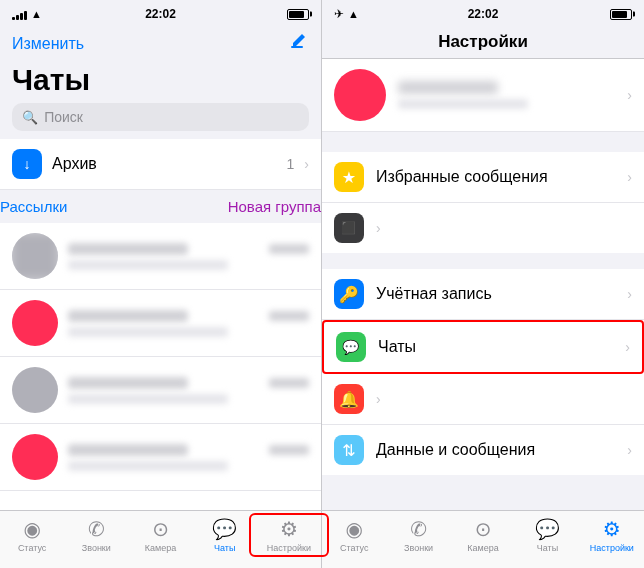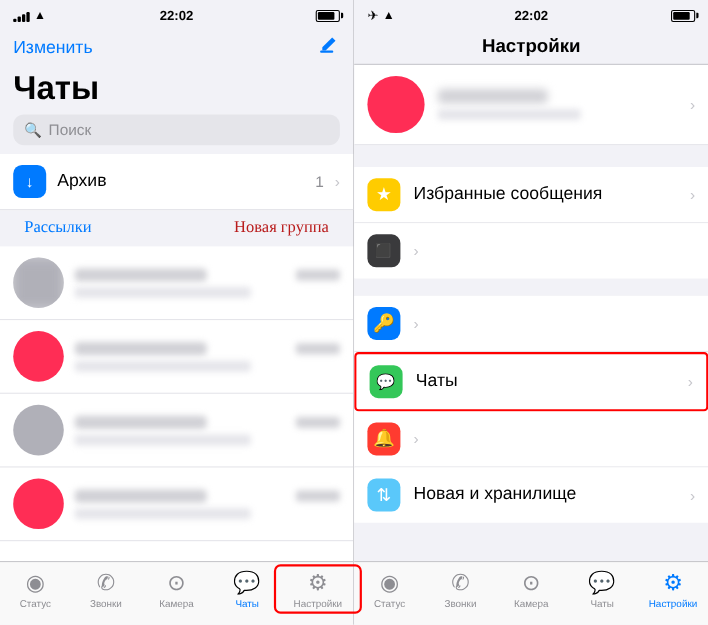--- a/index.html
+++ b/index.html
@@ -173,30 +173,29 @@
       color: #8e8e93;
       font-size: 14px;
     }
     .archive-chevron {
       color: #c7c7cc;
       font-size: 14px;
     }
 
     .broadcast-row {
       display: flex;
-      padding: 8px 22px;
+      padding: 8px 0;
       justify-content: space-between;
-      font-family: Liberation Serif, serif;
     }
     .broadcast-label {
       color: #007aff;
       font-size: 15px;
     }
     .new-group-label {
-      color: #b91c1c;
+      color: #a21caf;
       font-size: 15px;
     }
 
     .chat-list {
       flex: 1;
       background: #fff;
       overflow: hidden;
     }
 
     .chat-item {
@@ -614,40 +613,41 @@
           </div>
           <span class="settings-chevron">›</span>
         </div>
       </div>
 
       <div class="settings-section">
         <div class="settings-item">
           <div class="settings-icon-wrap icon-blue">
             <span>🔑</span>
           </div>
+          <span class="settings-label">Учётная запись</span>
           <span class="settings-chevron">›</span>
         </div>
         <div class="settings-item highlight-red-box">
           <div class="settings-icon-wrap icon-green">
             <span style="font-size:14px;">💬</span>
           </div>
           <span class="settings-label">Чаты</span>
           <span class="settings-chevron">›</span>
         </div>
         <div class="settings-item">
           <div class="settings-icon-wrap icon-red">
             <span>🔔</span>
           </div>
           <span class="settings-chevron">›</span>
         </div>
         <div class="settings-item">
           <div class="settings-icon-wrap icon-teal">
             <span>⇅</span>
           </div>
-          <span class="settings-label">Новая и хранилище</span>
+          <span class="settings-label">Данные и сообщения</span>
           <span class="settings-chevron">›</span>
         </div>
       </div>
     </div>
 
     <div class="right-tab-bar">
       <div class="tab-item">
         <span class="tab-icon">◉</span>
         <span class="tab-label">Статус</span>
       </div>

